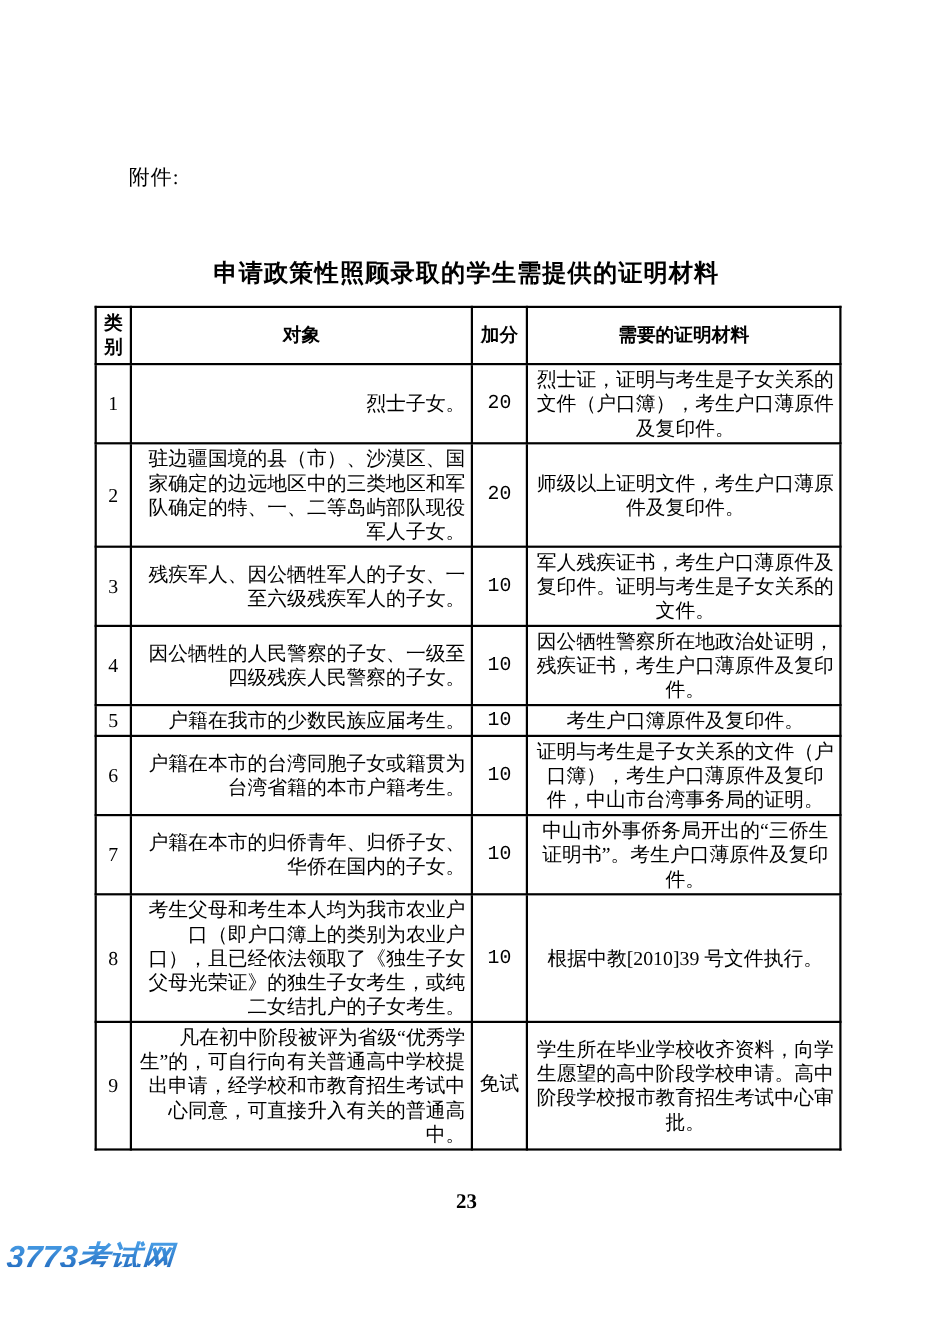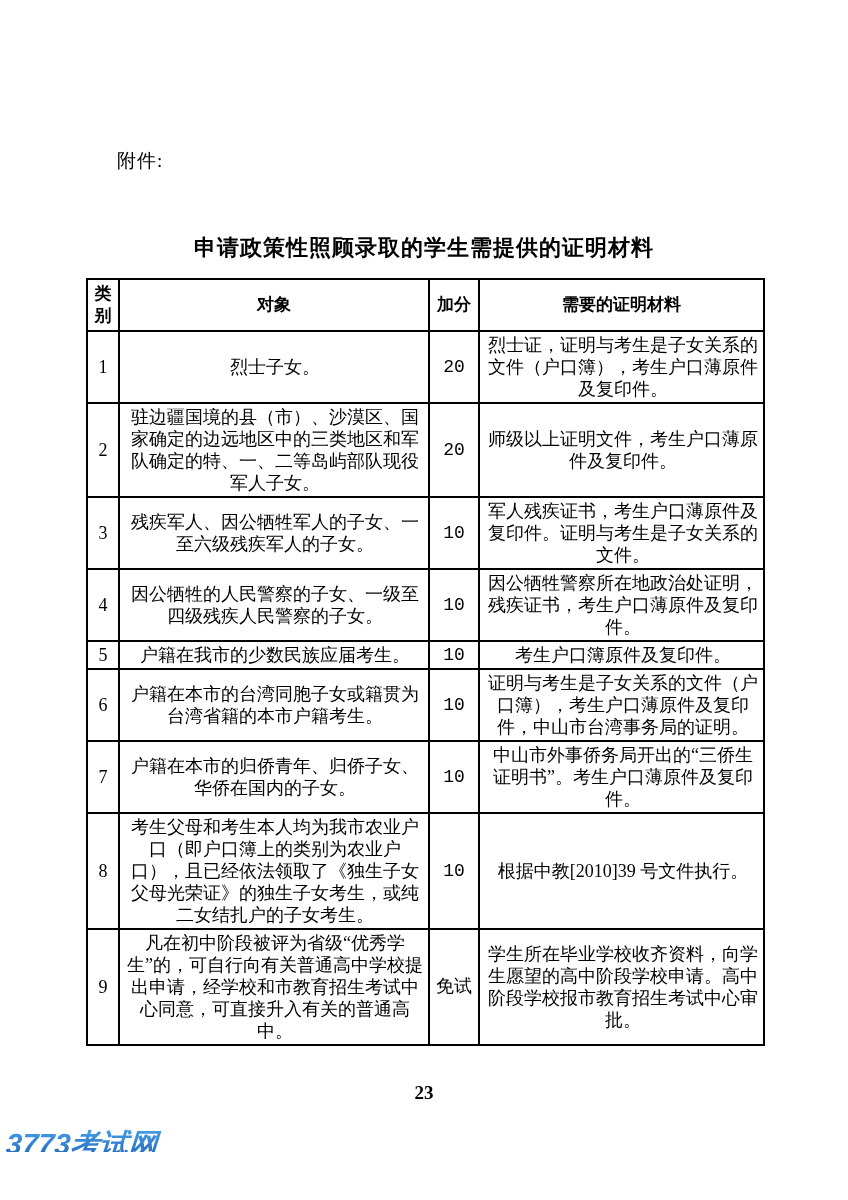--- a/index.html
+++ b/index.html
@@ -57,21 +57,21 @@
     padding: 3px 2px;
     height: 36px;
     font-size: 17px;
   }
   td.c-no {
     text-align: center;
     padding: 1px 2px;
     font-family: "Liberation Serif", "DejaVu Serif", serif;
   }
   td.c-target {
-    text-align: center;
+    text-align: right;
     padding: 2px 5px 2px 7px;
   }
   td.c-bonus {
     text-align: center;
     padding: 1px 2px;
     font-family: Liberation Mono, monospace;
   }
   td.c-materials {
     text-align: center;
     padding: 2px 4px 2px 7px;

